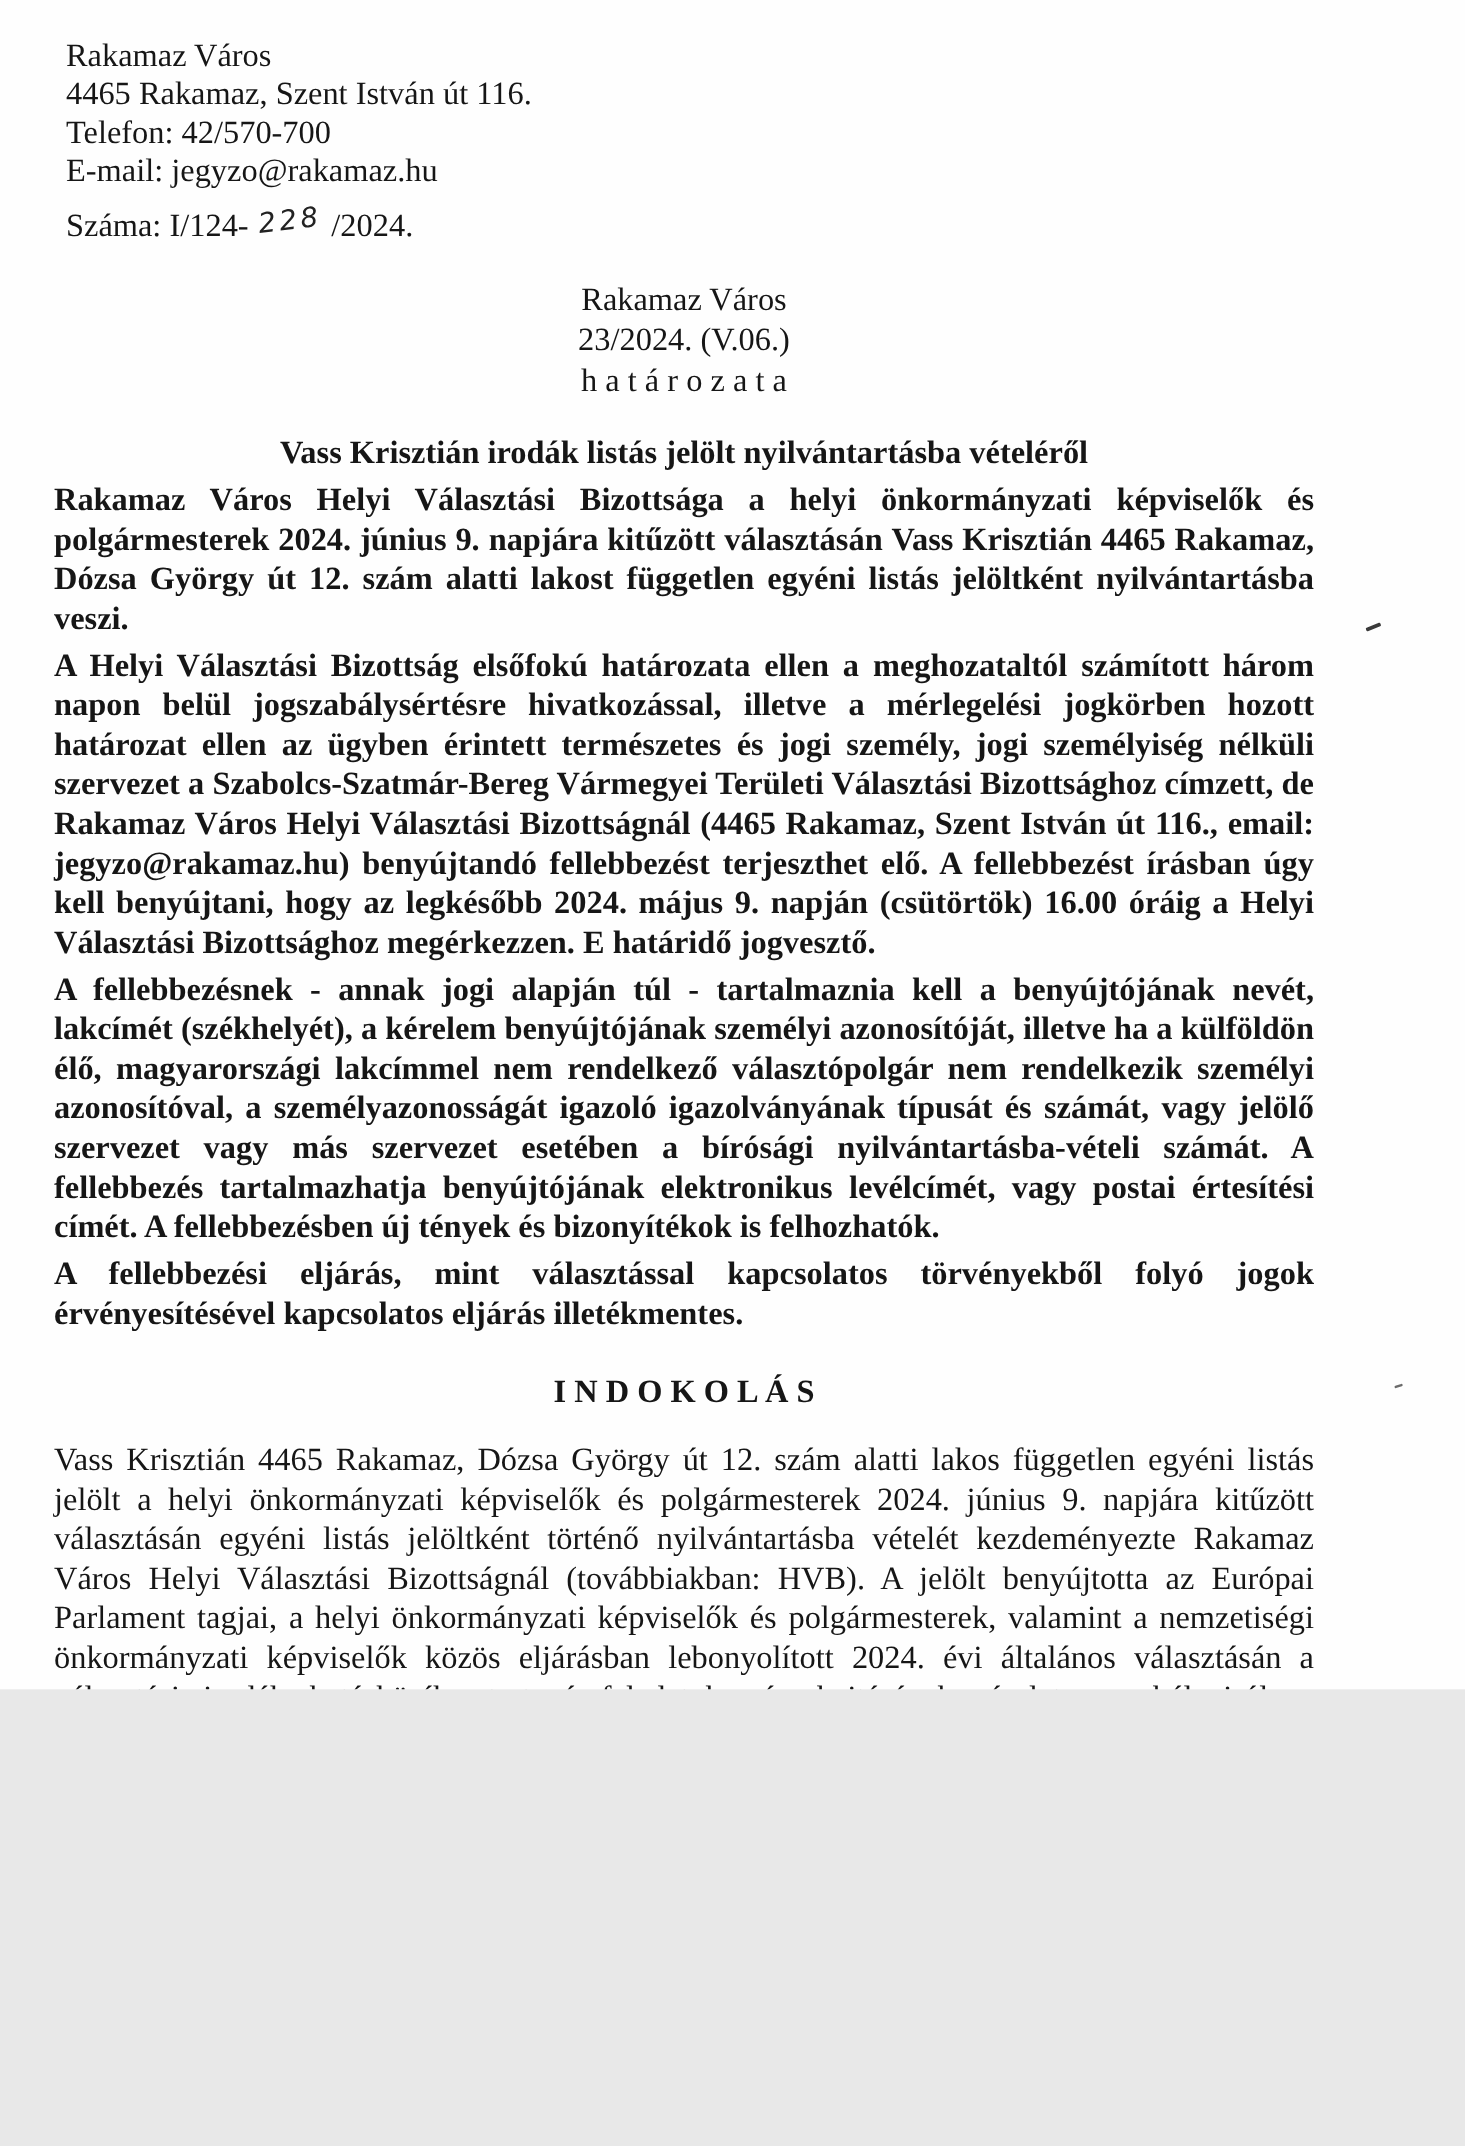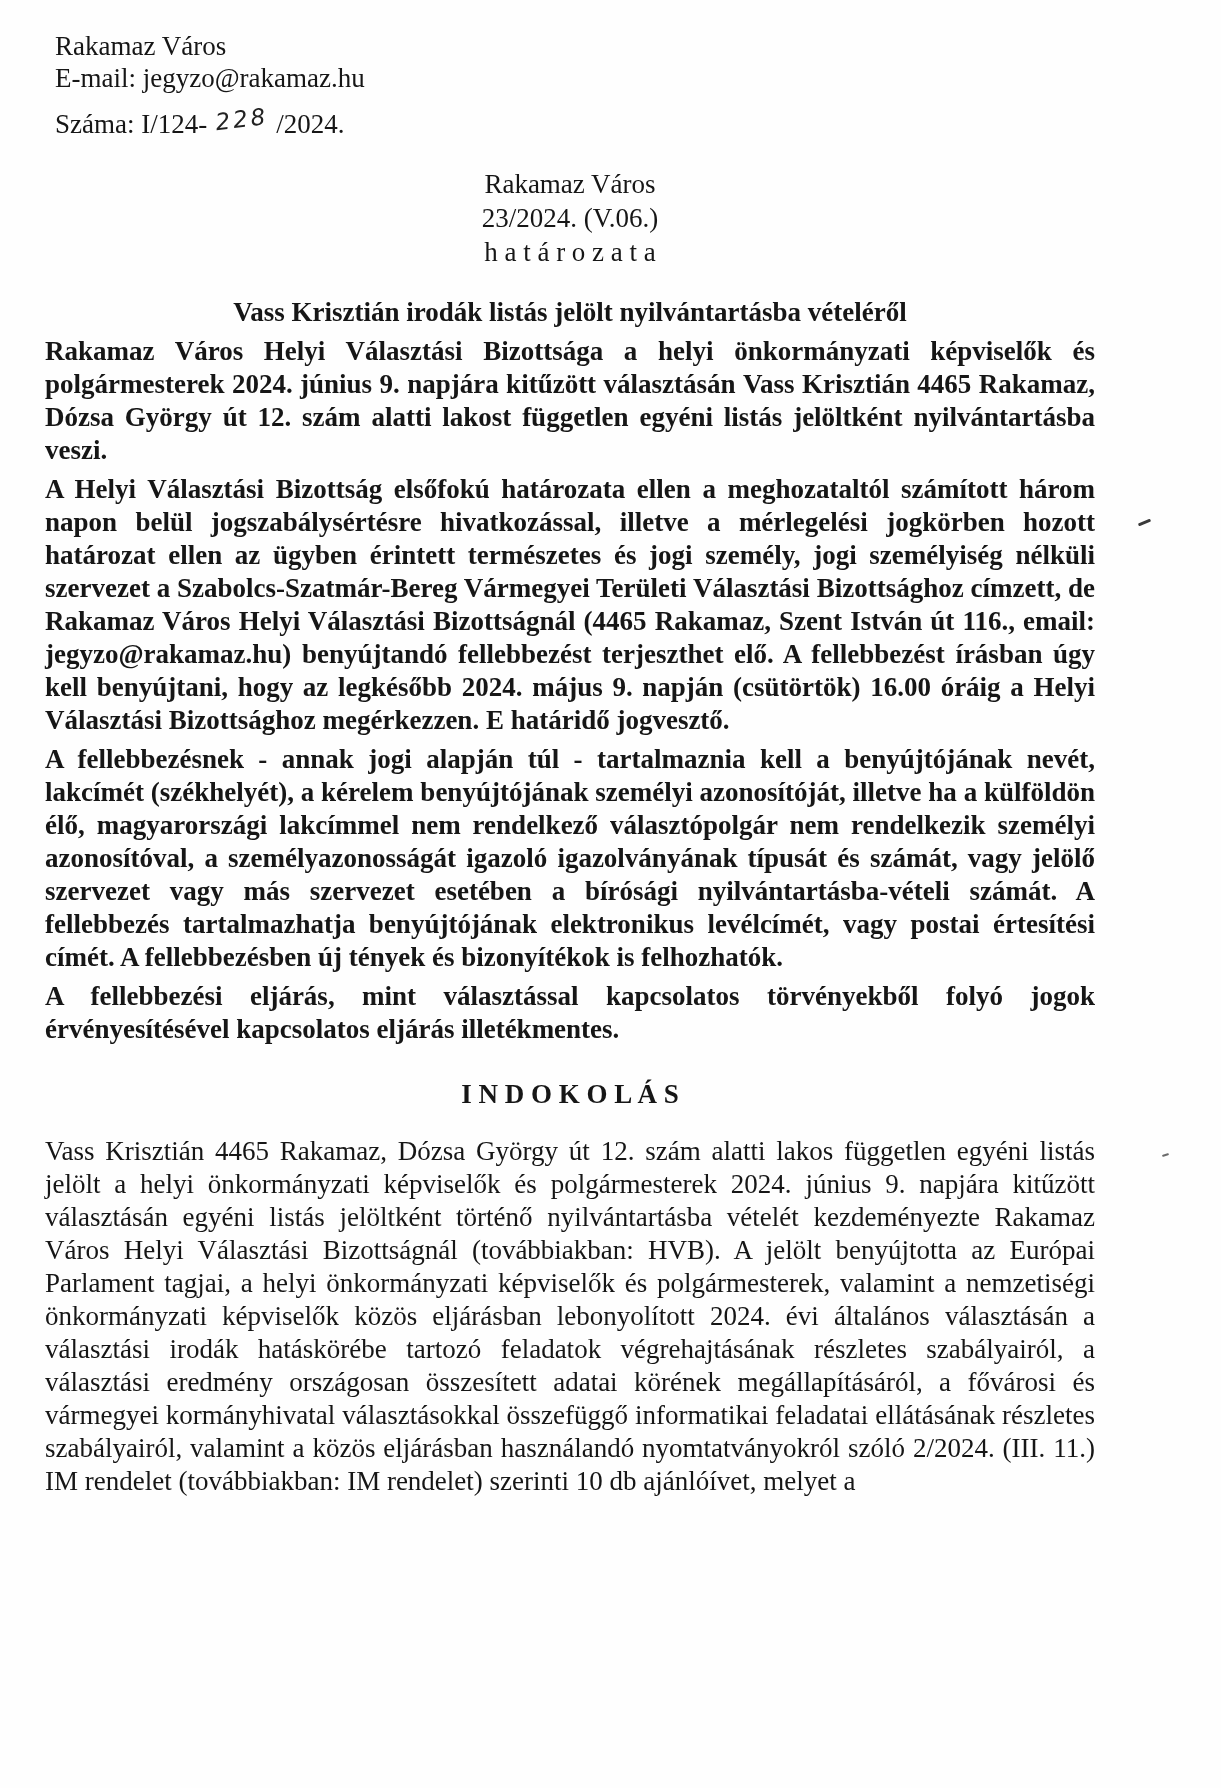--- a/index.html
+++ b/index.html
@@ -1,19 +1,19 @@
 <!DOCTYPE html>
 <html lang="hu"><head>
 <meta charset="utf-8">
 <style>
   html, body { margin: 0; padding: 0; background: #e8e8e8; }
   .page {
     position: relative;
     width: 1221px;
-    height: 1788px;
+    height: 1408px;
     margin: 0 auto;
     background: #fefefe;
     color: #161616;
     font-family: "Liberation Serif", "DejaVu Serif", serif;
     font-size: 27px;
     line-height: 33px;
     box-sizing: border-box;
     padding: 30px 126px 40px 45px;
     overflow: hidden;
   }
@@ -39,20 +39,22 @@
   #artifact-1 { left: 1138px; top: 521px; width: 13px; height: 3px; transform: rotate(-22deg); }
   #artifact-2 { left: 1162px; top: 1154px; width: 7px; height: 2px; transform: rotate(-18deg); opacity: .75; }
 </style>
 </head>
 <body>
 
 <div class="page">
 
   <div class="sender-block">
     <div>Rakamaz Város</div>
+    <div>4465 Rakamaz, Szent István út 116.</div>
+    <div>Telefon: 42/570-700</div>
     <div>E-mail: jegyzo@rakamaz.hu</div>
   </div>
 
   <div class="case-number-line"><span>Száma: I/124-</span><span class="handwritten">228</span><span>/2024.</span></div>
 
   <div class="center decision-heading">
     <div>Rakamaz Város</div>
     <div>23/2024. (V.06.)</div>
     <div>h a t á r o z a t a</div>
   </div>

